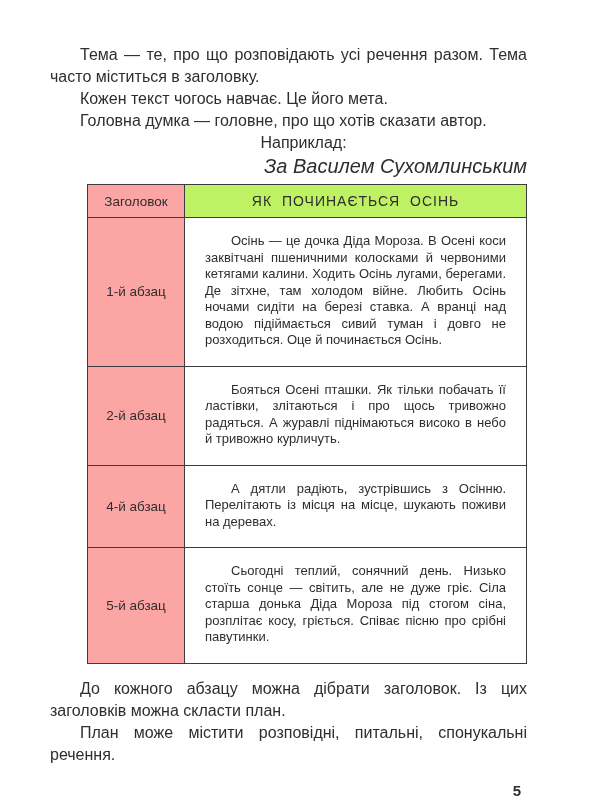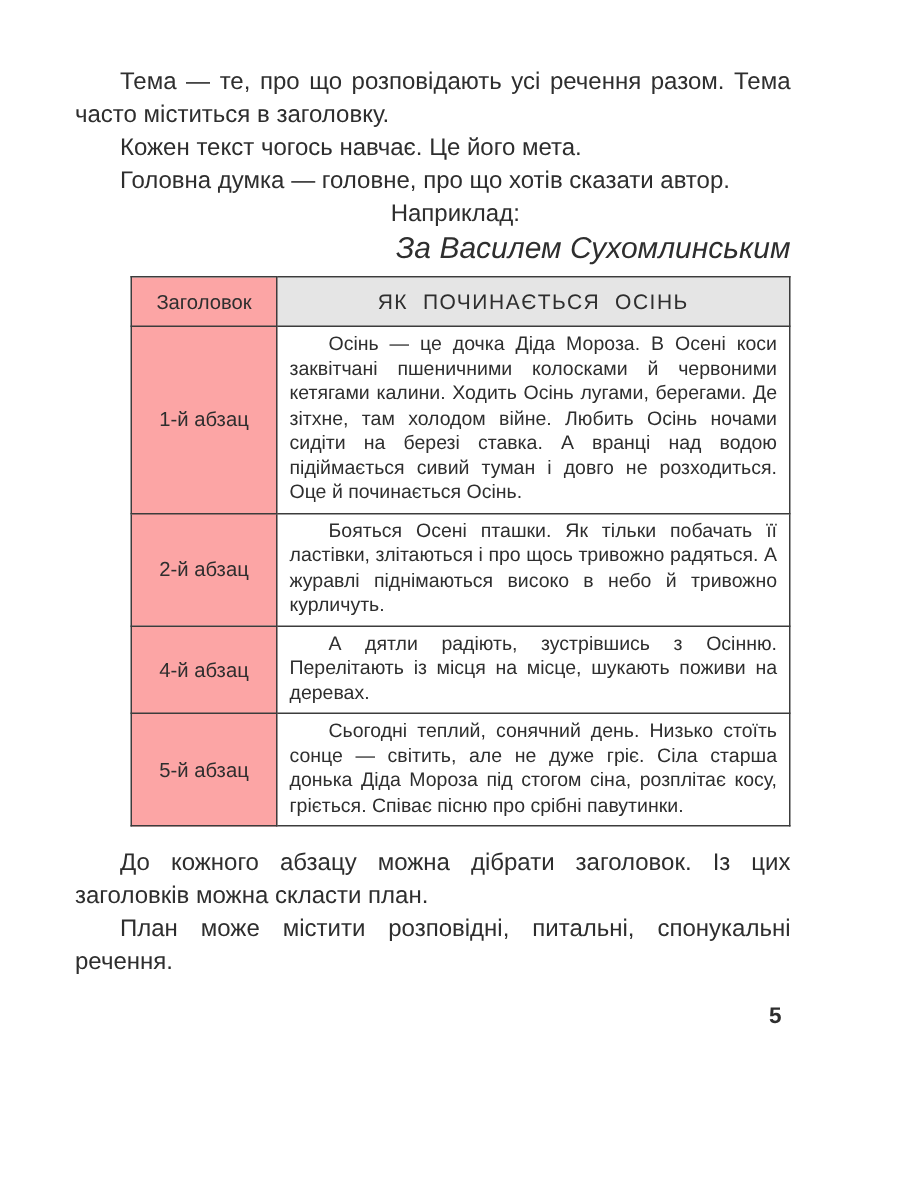--- a/index.html
+++ b/index.html
@@ -51,38 +51,38 @@
   }
   .label-col{width:97px;}
   .cell-label{
     background:#fca5a5;
     text-align:center;
     vertical-align:middle;
     font-size:13.5px;
     padding:2px;
   }
   .cell-title{
-    background:#e5e5e5;
+    background:#bef264;
     text-align:center;
     vertical-align:middle;
     font-size:14px;
     letter-spacing:1px;
     word-spacing:5px;
     height:28px;
     padding:2px 6px;
   }
   .cell-text{
     background:#ffffff;
     font-size:13px;
     line-height:16.5px;
     text-align:justify;
     padding:3px 8px 5px 8px;
     vertical-align:top;
   }
-  .cell-text p{margin:0;text-indent:26px;}
+  .cell-text p{margin:12px;text-indent:26px;}
   .outro{margin-top:14px;}
   .page-number{
     margin-top:16px;
     text-align:right;
     font-size:15px;
     font-weight:bold;
     padding-right:6px;
   }
 </style>
 </head>

